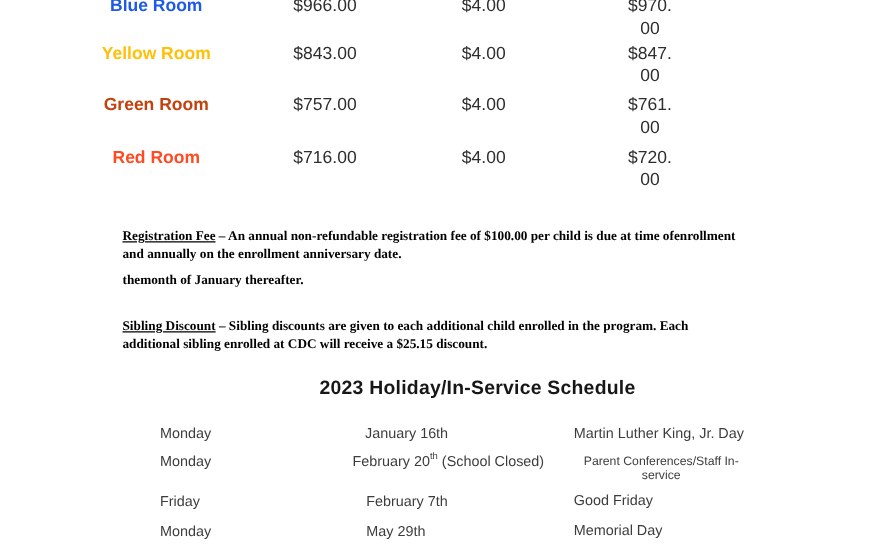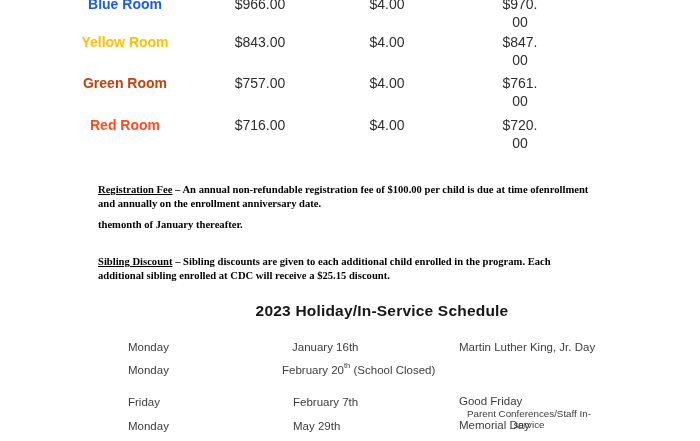--- a/index.html
+++ b/index.html
@@ -68,21 +68,20 @@
     line-height: 0;
     position: relative;
     top: -1px;
     vertical-align: super;
   }
   .sch-small {
     font-size: 9.8px;
     line-height: 10.6px;
     white-space: normal;
     width: 140px;
-    margin-top: 44px;
   }
 </style>
 </head>
 <body>
 
 <div class="page">
 
   <div class="trow" style="top:-5px">
     <div class="cell room" style="color: rgb(30, 90, 232);">Blue Room</div>
     <div class="cell monthly">$966.00</div>

